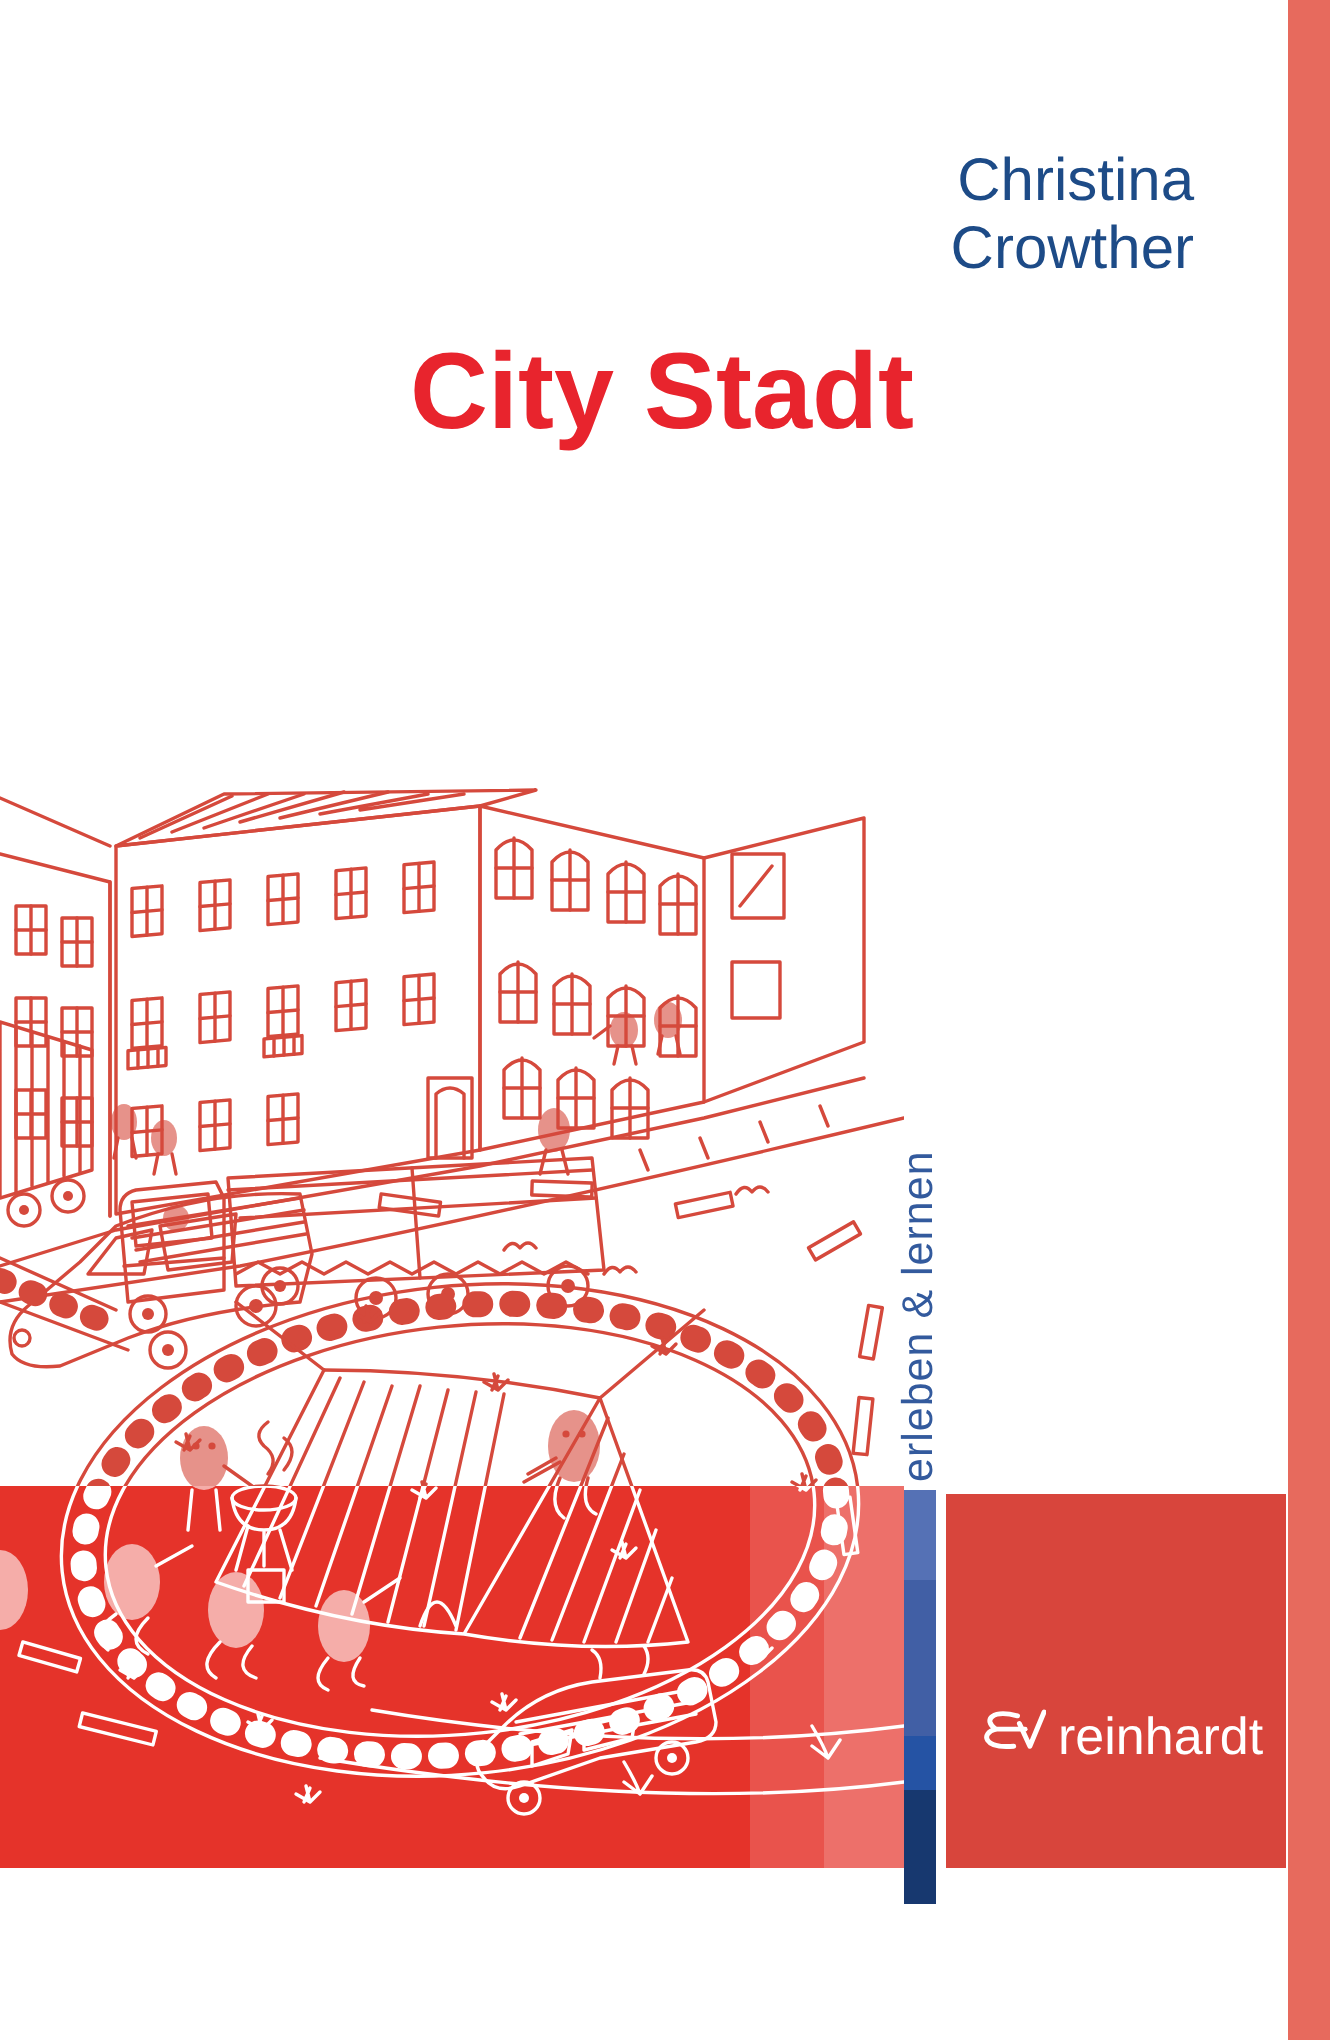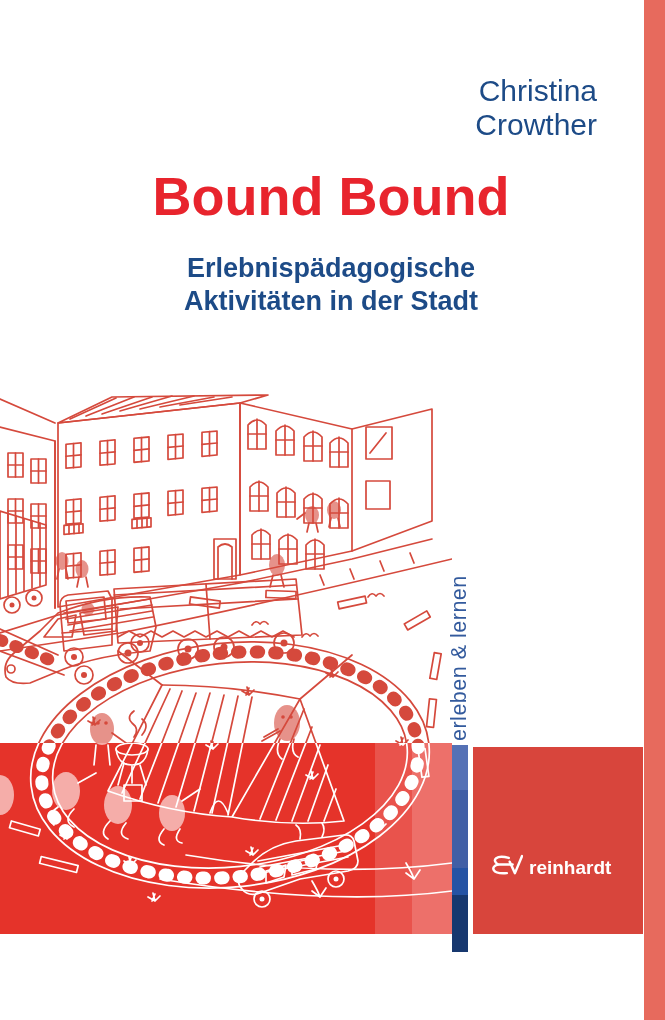--- a/index.html
+++ b/index.html
@@ -18,21 +18,21 @@
   
   .bseg{left:452px;width:16px;}
   .b1{top:745px;height:45px;background:#5571b5;}
   .b2{top:790px;height:78px;background:#415fa5;}
   .b3{top:868px;height:27px;background:#2553a4;}
   .b4{top:895px;height:57px;background:#17386f;}
 
   
   .logo-block{left:473px;top:747px;width:170px;height:187px;background:#d8453c;}
   .logo-row{position:absolute;left:12px;top:106px;display:flex;align-items:center;gap:6px;}
-  .logo-text{color:#ffffff;font-weight:bold;font-size:19px;letter-spacing:0;}
+  .logo-text{color:#ffffff;font-weight:normal;font-size:26px;letter-spacing:0;}
 
   
   .series{left:447px;top:741px;width:200px;transform:rotate(-90deg);transform-origin:0 0;
           color:#335a9d;font-size:21.5px;letter-spacing:.5px;white-space:nowrap;}
 
   
   .author{right:68px;top:74px;text-align:right;color:#1d4b87;font-weight:normal;
           font-size:30px;line-height:1.12;}
   .titlebox{left:0;top:168px;width:662px;text-align:center;color:#e8242d;
             font-weight:bold;font-size:54px;line-height:1.05;}
@@ -56,26 +56,22 @@
   <div class="abs bseg b1"></div>
   <div class="abs bseg b2"></div>
   <div class="abs bseg b3"></div>
   <div class="abs bseg b4"></div>
 
   <div class="abs author">
     <span style="display:block">Christina</span>
     <span style="display:block">Crowther</span>
   </div>
 
-  <div class="abs titlebox">Bound Bound</div>
-
-  <div class="abs subtitle">
-    <span style="display:block">Erlebnispädagogische</span>
-    <span style="display:block">Aktivitäten in der Stadt</span>
-  </div>
+  <div class="abs titlebox">City Stadt</div>
+
 
   <div class="abs series">erleben &amp; lernen</div>
 
   <div class="abs logo-block">
     <div class="logo-row">
       <span>
         <svg width="38" height="26" viewBox="0 0 40 26" aria-hidden="true">
           <g fill="none" stroke="#ffffff" stroke-width="2.6" stroke-linecap="round" stroke-linejoin="round">
             <path d="M25,4.5 C12,1 6.5,6.5 13.5,11.5 C5.5,13.5 7,22 23,20.5"></path>
             <path d="M13.5,11.5 L29,11.5"></path>

